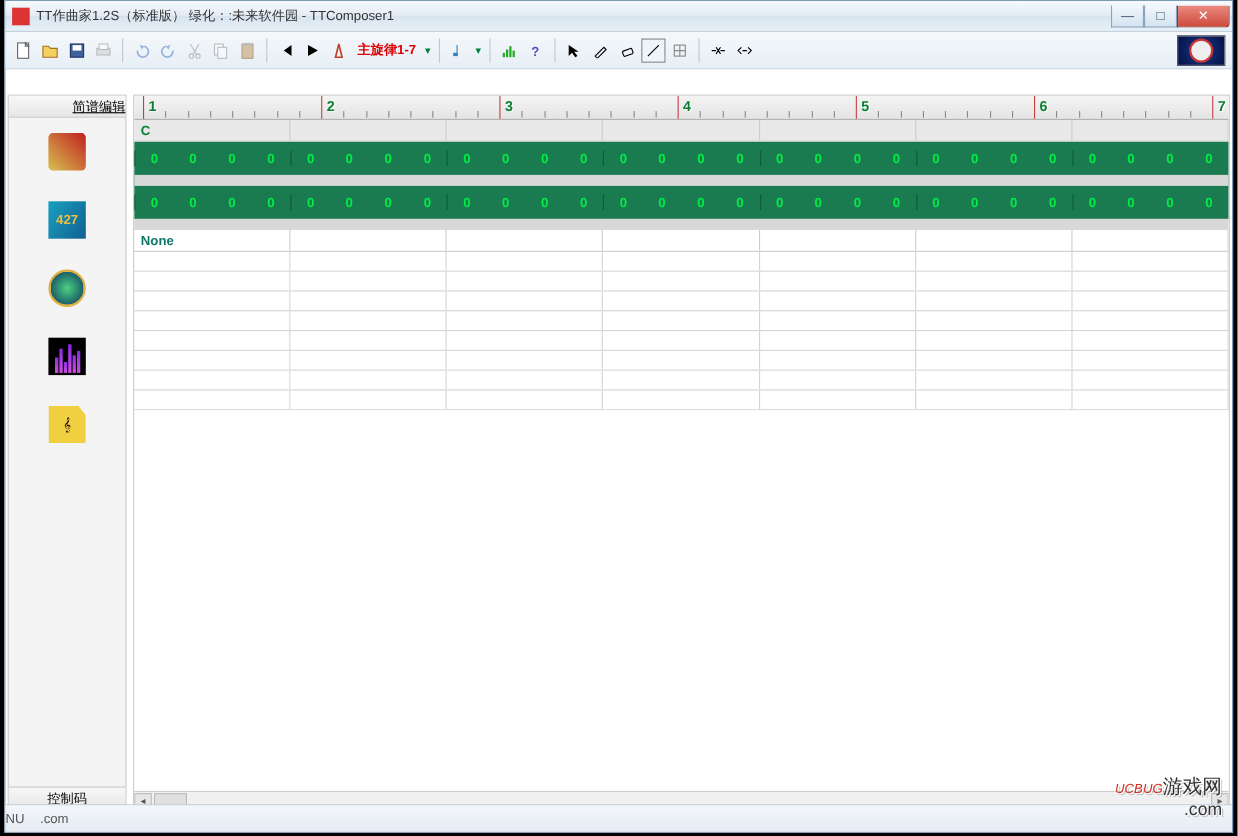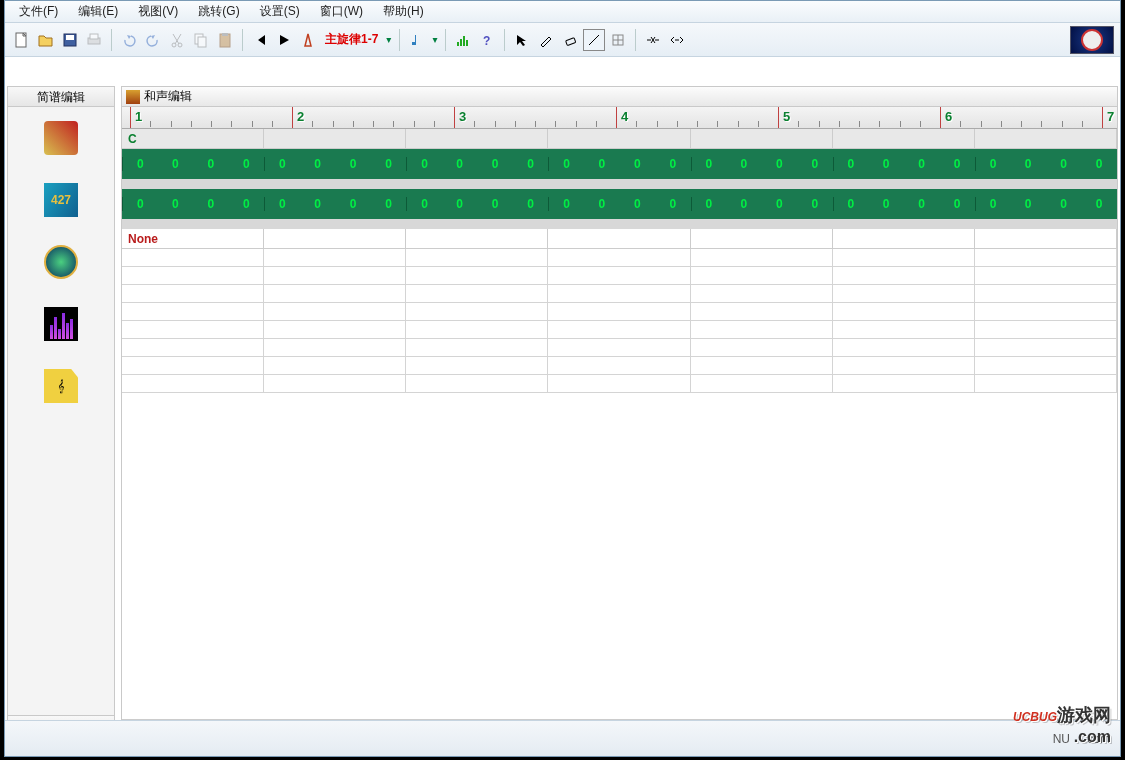--- a/index.html
+++ b/index.html
@@ -21,21 +21,21 @@
 .tbtn { width:22px; height:22px; display:flex; align-items:center; justify-content:center; border:1px solid transparent; }
 .sep { width:1px; height:22px; background:#bcc; margin:0 4px; }
 .tlabel { color:#d00; font-weight:bold; padding:0 4px; }
 .tdrop { color:#008040; font-size:10px; padding:0 2px; }
 .logo { margin-left:auto; width:44px; height:28px; background:radial-gradient(circle,#1b3a8a,#031044); border:1px solid #556; display:flex; align-items:center; justify-content:center; }
 .logo .disc { width:22px; height:22px; background:#eee; border-radius:50%; border:2px solid #c33; }
 
 .body { position:absolute; top:85px; left:2px; right:2px; bottom:20px; display:flex; }
 
 .sidebar { width:108px; background:#f4f4f4; border:1px solid #c9c9c9; display:flex; flex-direction:column; }
-.sidehead { height:20px; background:linear-gradient(#f8f8f8,#e6e6e6); border-bottom:1px solid #c9c9c9; text-align:center; line-height:20px; }
+.sidehead { height:20px; background:linear-gradient(#f8f8f8,#e6e6e6); border-bottom:1px solid #c9c9c9; text-align:right; line-height:20px;text-decoration:underline; }
 .sideicons { flex:1; display:flex; flex-direction:column; align-items:center; gap:28px; padding-top:14px; }
 .sicon { width:34px; height:34px; }
 .sicon.s1 { background:linear-gradient(45deg,#d8c050,#c02020); border-radius:4px; }
 .sicon.s2 { background:linear-gradient(120deg,#1aa0c0,#106090); color:#e8c040; font-weight:bold; display:flex; align-items:center; justify-content:center; font-size:13px; }
 .sicon.s3 { background:radial-gradient(circle,#4ad080,#083060); border-radius:50%; border:2px solid #e0b040; }
 .sicon.s4 { background:#000; display:flex; align-items:flex-end; justify-content:center; gap:1px; padding:2px; }
 .sicon.s4 i { width:3px; background:linear-gradient(#8a2be2,#d050e0); display:block; }
 .sicon.s5 { background:#f0d040; clip-path:polygon(0 0,80% 0,100% 25%,100% 100%,0 100%); display:flex; align-items:center; justify-content:center; color:#000; }
 .sidefoot { height:20px; background:linear-gradient(#f8f8f8,#e6e6e6); border-top:1px solid #c9c9c9; text-align:center; line-height:20px; }
 
@@ -52,52 +52,52 @@
 
 .greenblock { background:#1a7a50; display:flex; }
 .grow { height:30px; display:flex; align-items:center; }
 .gcell { color:#0e4; font-weight:bold; text-align:center; }
 .gbar { border-left:1px solid #0d5a38; }
 .gspace { height:10px; background:#d8d8d8; }
 
 .metarow { height:20px; border-bottom:1px solid #ccc; display:flex; }
 .metacell { border-right:1px solid #ccc; padding-left:6px; line-height:20px; font-weight:bold; }
 .yellow { color:#c8a020; }
-.red { color:#b91c1c; }
+.red { color:#0f766e; }
 
 .gridrows .emptyrow { height:18px; border-bottom:1px solid #d4d4d4; display:flex; }
 .gridrows .emptyrow .ecell { border-right:1px solid #d4d4d4; }
 
 .hscroll { height:16px; background:#f0f0f0; border-top:1px solid #ccc; display:flex; align-items:center; }
 .hscroll .arr { width:16px; height:14px; background:#e6e6e6; border:1px solid #bbb; display:flex; align-items:center; justify-content:center; font-size:9px; color:#555; }
 .hscroll .thumb { width:30px; height:14px; background:#e0e0e0; border:1px solid #bbb; margin-left:2px; }
 
-.statusbar { position:absolute; bottom:0; left:0; right:0; height:36px; background:linear-gradient(#f4f7fa,#e4ebf2); border-top:1px solid #c6d4e0; display:flex; align-items:center; justify-content:flex-end; padding-right:10px; gap:14px; color:#555; }
-
-.watermark { position:absolute; right:14px; bottom:14px; font-size:26px; font-weight:bold; font-style:italic; color:#d03020; text-shadow:1px 1px #fff,2px 2px rgba(0,0,0,.2); pointer-events:none; }
+.statusbar { position:absolute; bottom:0; left:0; right:0; height:25px; background:linear-gradient(#f4f7fa,#e4ebf2); border-top:1px solid #c6d4e0; display:flex; align-items:center; padding-right:10px; gap:14px; color:#555; }
+
+.watermark { position:absolute; right:14px; bottom:14px; font-size:26px; font-weight:normal; font-style:italic; color:#d03020; text-shadow:1px 1px #fff,2px 2px rgba(0,0,0,.2); pointer-events:none; }
 .watermark .cn { color:#333; font-size:18px; font-style:normal; }
 .watermark .com { color:#333; font-size:16px; display:block; text-align:right; font-style:normal; }
 
 svg { display:block; }
 </style>
 </head>
 <body>
 
 <div class="window">
 
-
-  <div class="menubar" id="menubar">
-      <span>文件(F)</span>
-      <span>编辑(E)</span>
-      <span>视图(V)</span>
-      <span>跳转(G)</span>
-      <span>设置(S)</span>
-      <span>窗口(W)</span>
-      <span>帮助(H)</span>
+  <div class="titlebar">
+    <span class="ticon"></span>
+    <span class="ttext">TT作曲家1.2S（标准版） 绿化：:未来软件园 - TTComposer1</span>
+    <div class="winbtns">
+      <div class="winbtn">—</div>
+      <div class="winbtn">□</div>
+      <div class="winbtn close">✕</div>
     </div>
+  </div>
+
 
   <div class="toolbar">
     <div class="tbtn">
         <svg width="16" height="16">
           <rect x="2" y="1" width="10" height="14" fill="#fff" stroke="#666"></rect>
           <path d="M9 1 L12 4 L9 4 Z" fill="#ddd" stroke="#666"></path>
         </svg>
       </div>
     <div class="tbtn">
         <svg width="16" height="16">
@@ -248,24 +248,20 @@
             <i style="height:26px"></i>
             <i style="height:16px"></i>
             <i style="height:20px"></i>
           </div>
         <div class="sicon s5">𝄞</div>
       </div>
       <div class="sidefoot">控制码</div>
     </div>
 
     <div class="main">
-      <div class="mdititle">
-        <span class="micn"></span>
-        <span>和声编辑</span>
-      </div>
 
       <div class="ruler" id="ruler">
           <div class="mark" style="left: 8px;"></div>
           <div class="num" style="left: 13px;">1</div>
           <div class="mark" style="left: 28.25px; height: 6px; top: 14px; background: rgb(136, 136, 136);"></div>
           <div class="mark" style="left: 48.5px; height: 6px; top: 14px; background: rgb(136, 136, 136);"></div>
           <div class="mark" style="left: 68.75px; height: 6px; top: 14px; background: rgb(136, 136, 136);"></div>
           <div class="mark" style="left: 89px; height: 6px; top: 14px; background: rgb(136, 136, 136);"></div>
           <div class="mark" style="left: 109.25px; height: 6px; top: 14px; background: rgb(136, 136, 136);"></div>
           <div class="mark" style="left: 129.5px; height: 6px; top: 14px; background: rgb(136, 136, 136);"></div>

